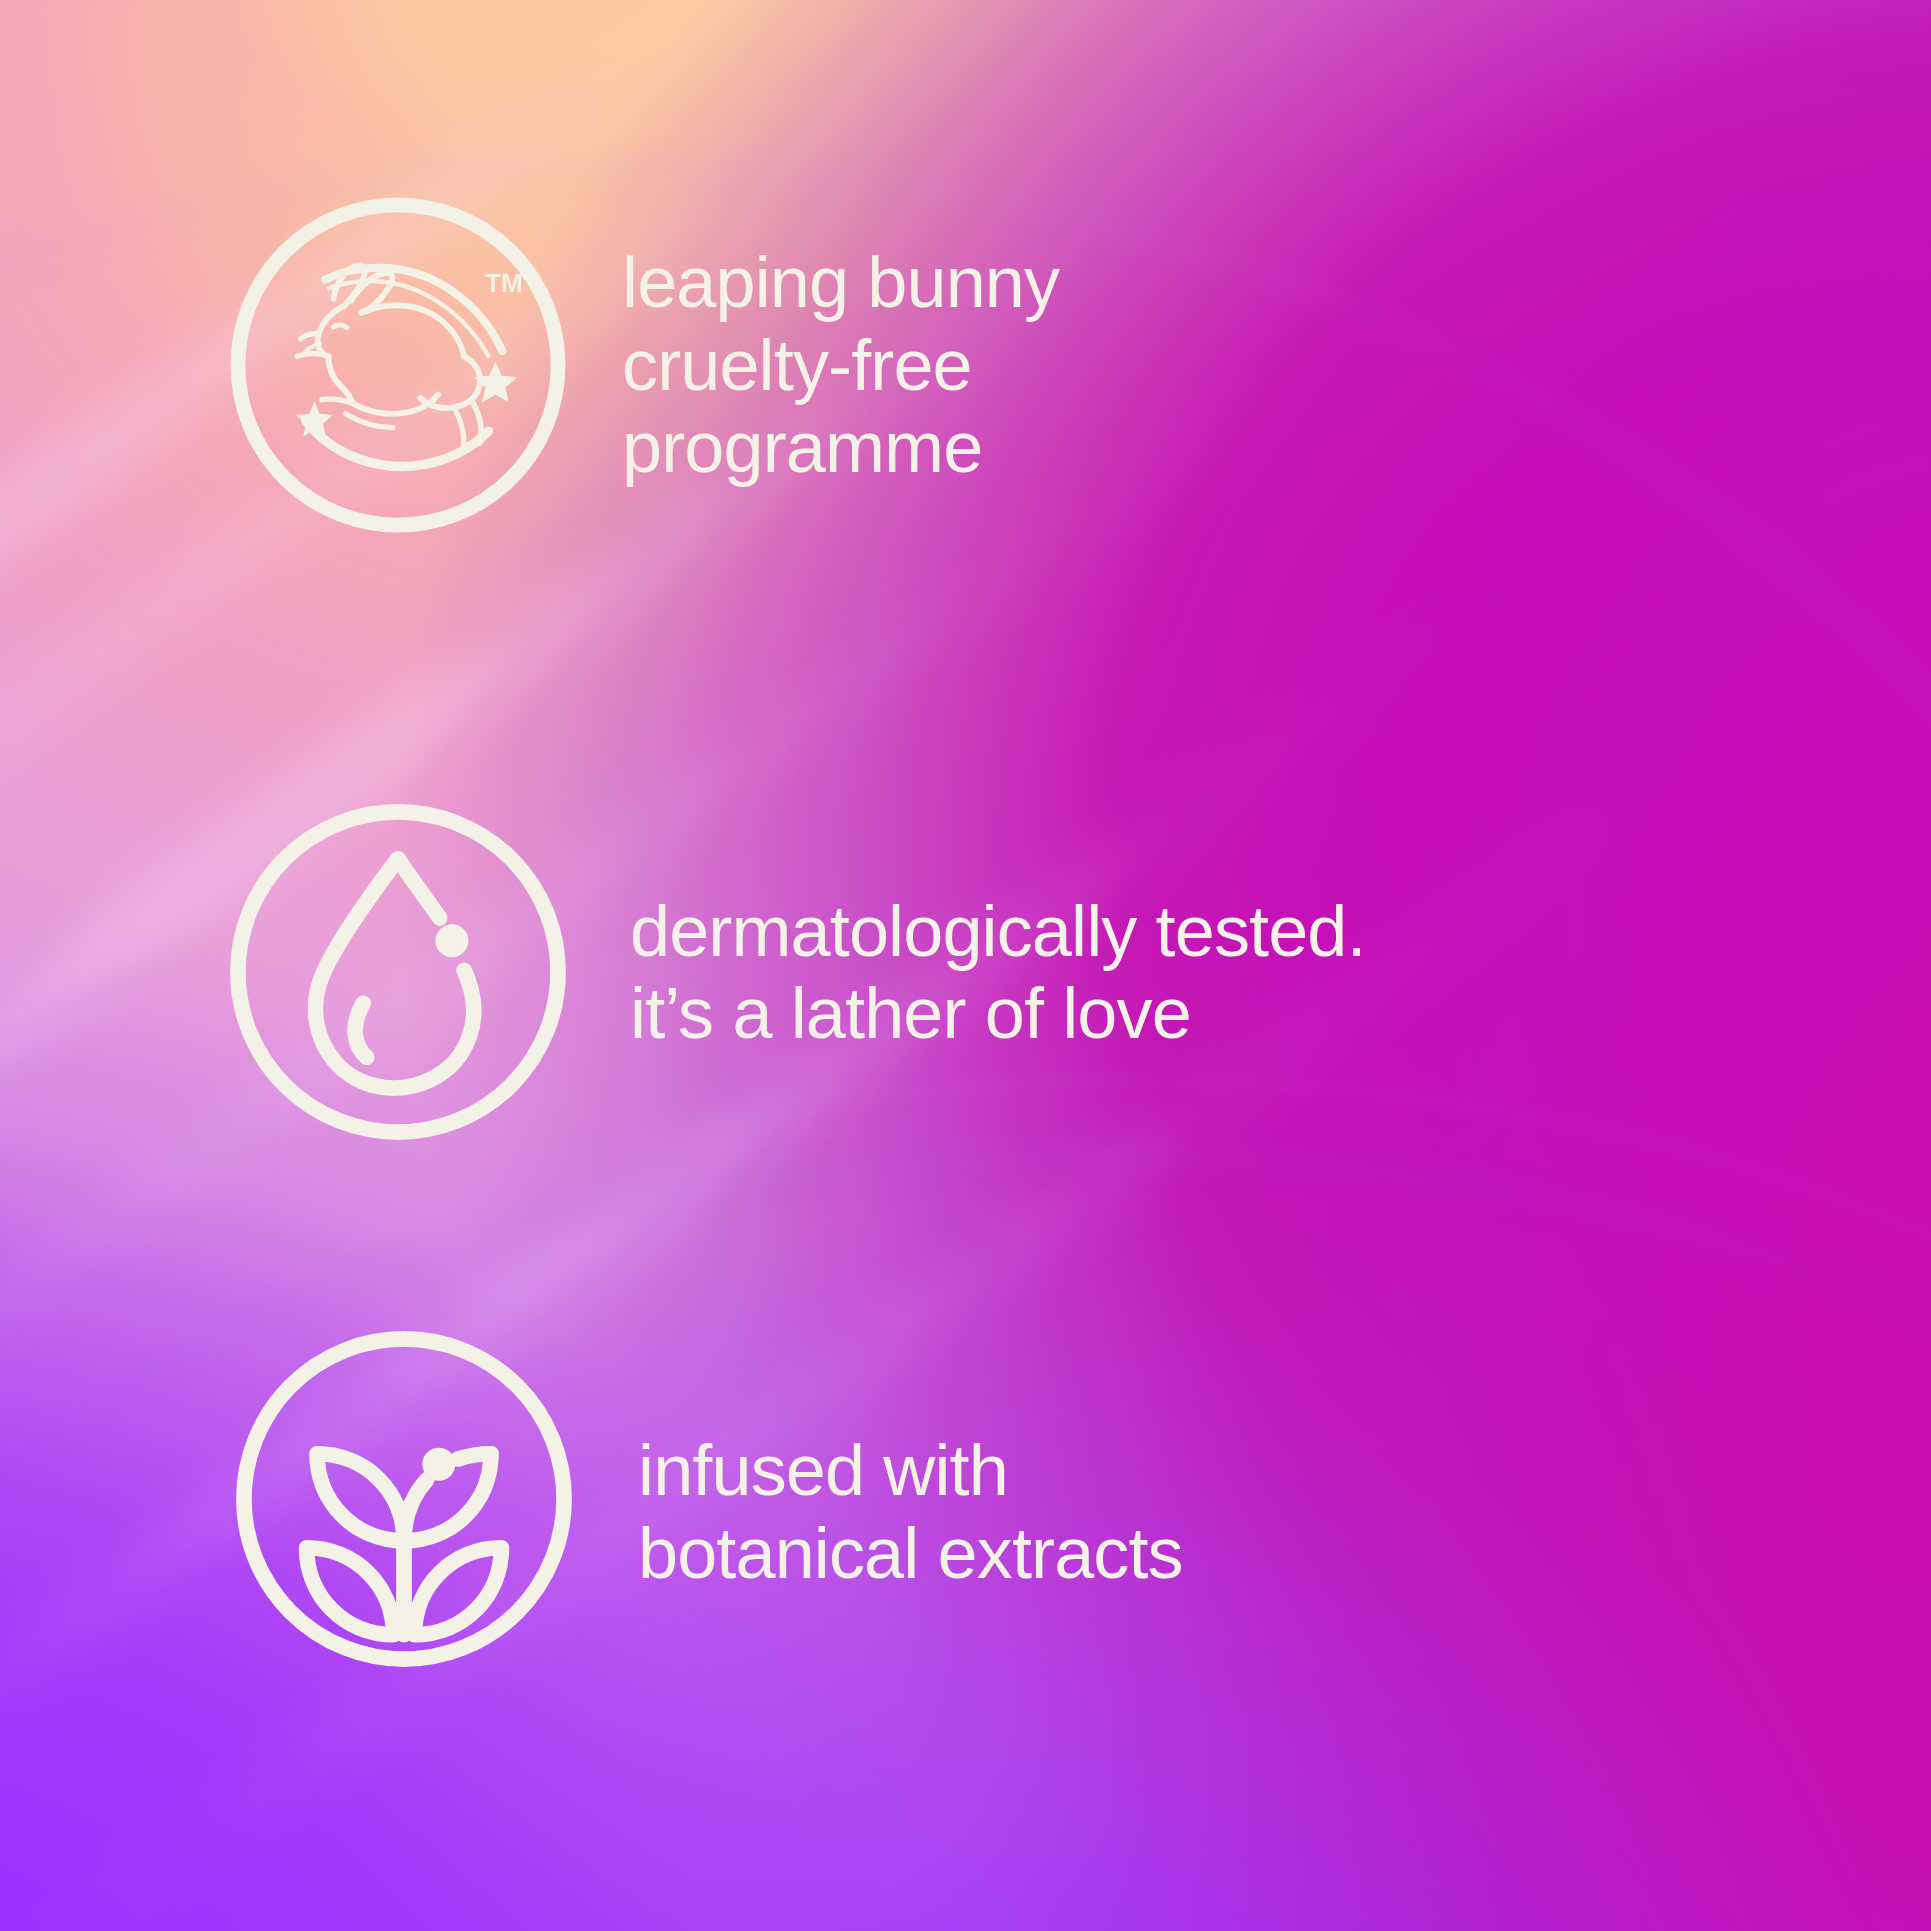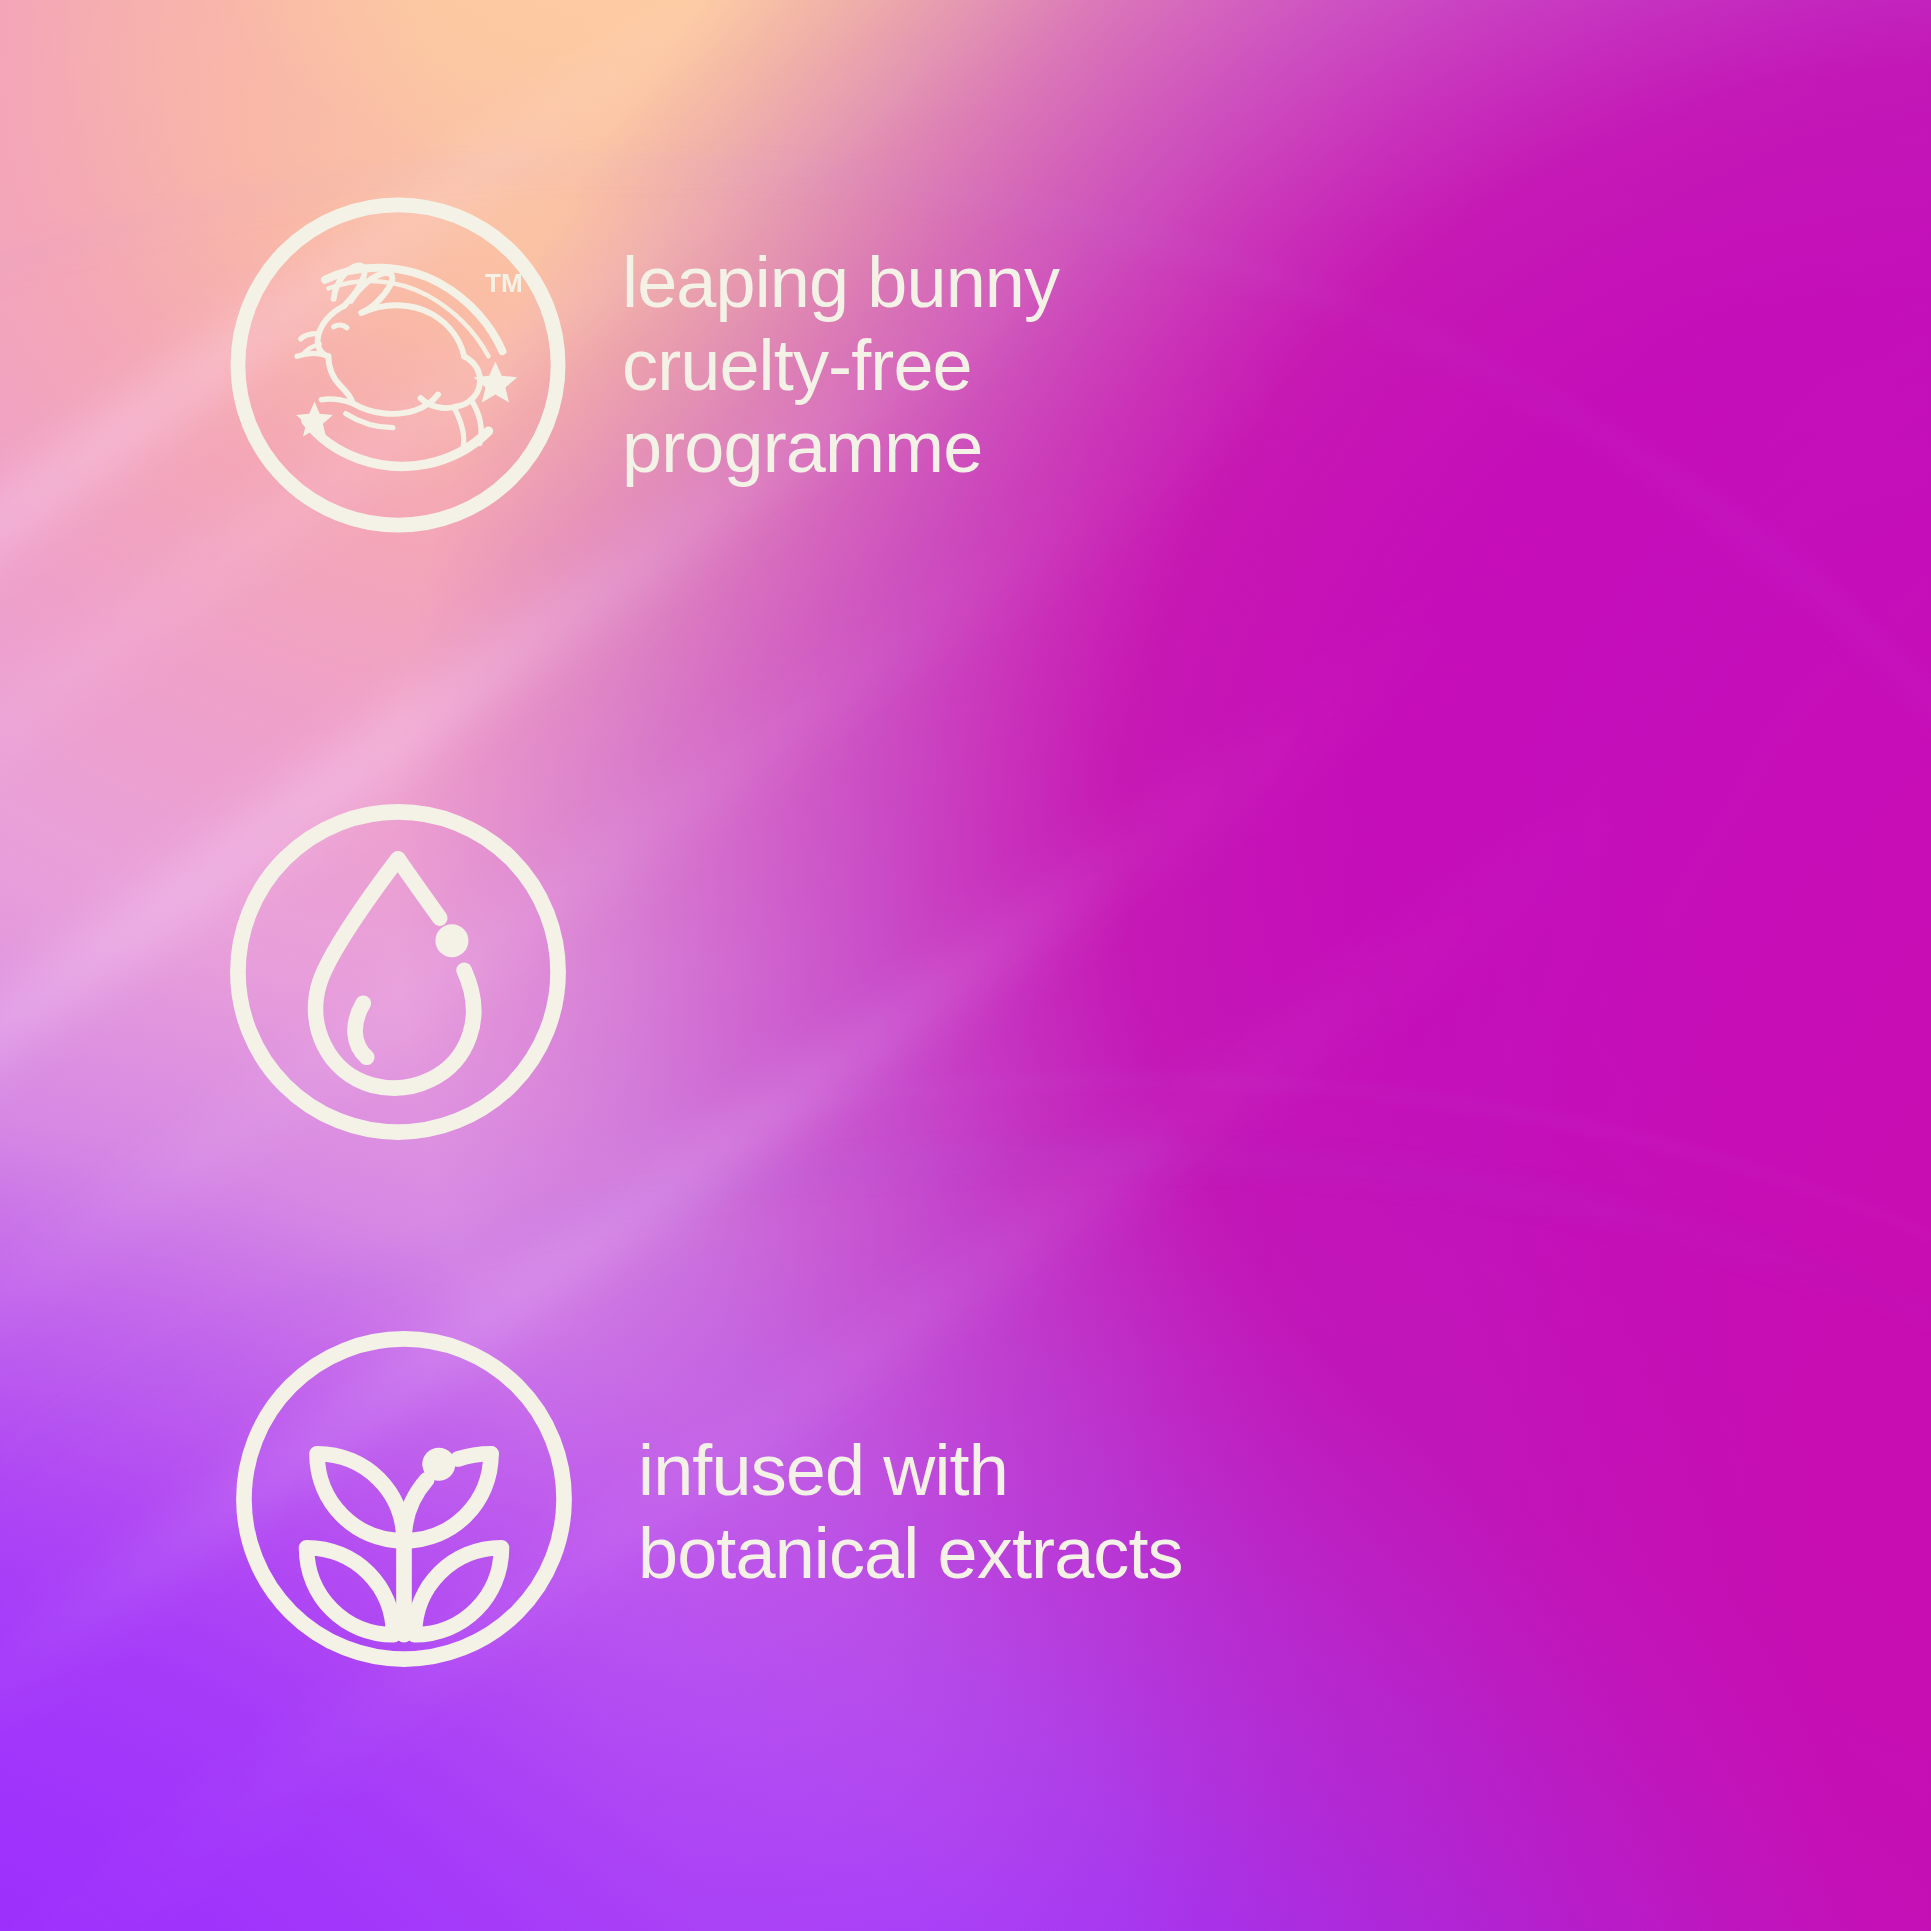--- a/index.html
+++ b/index.html
@@ -225,20 +225,22 @@
           <path d="M100 35 C100 35 62 84 55 106 C47 131 60 158 85 165
                    C108 171 133 160 141 137 C146 123 143 110 138 99" stroke-width="9"></path>
 
           <path d="M100 35 C104 41 114 55 124 69" stroke-width="9"></path>
 
           <circle cx="131" cy="82" r="9.5" fill="#F4F2E6" stroke="none"></circle>
 
           <path d="M80 118 C73 130 74 142 82 149" stroke-width="9"></path>
         </svg>
       </div>
+      <div class="row-text">dermatologically tested.
+it’s a lather of love</div>
     </div>
 
     <div class="row" id="row-2">
       <div class="icon-wrap">
         <svg viewBox="0 0 200 200" xmlns="http://www.w3.org/2000/svg" fill="none" stroke="#F4F2E6" stroke-linecap="round" stroke-linejoin="round">
 
           <circle cx="100" cy="100" r="92" stroke-width="9"></circle>
 
           <path d="M50 74 L50 74 C78 74 100 96 100 124 L100 124 C72 124 50 102 50 74 Z" stroke-width="9"></path>
 

